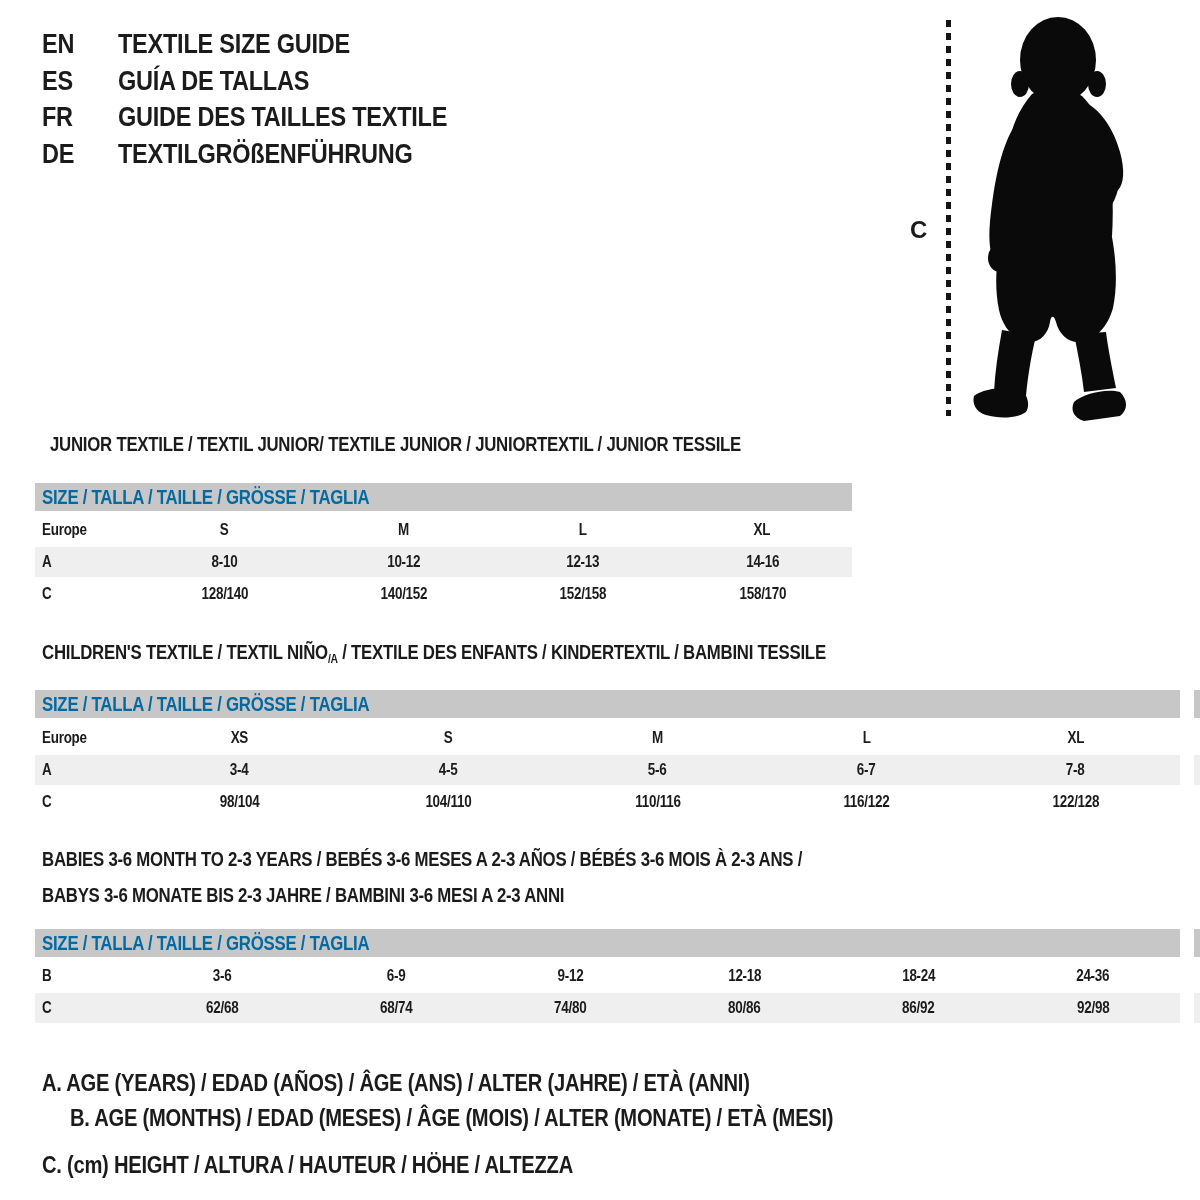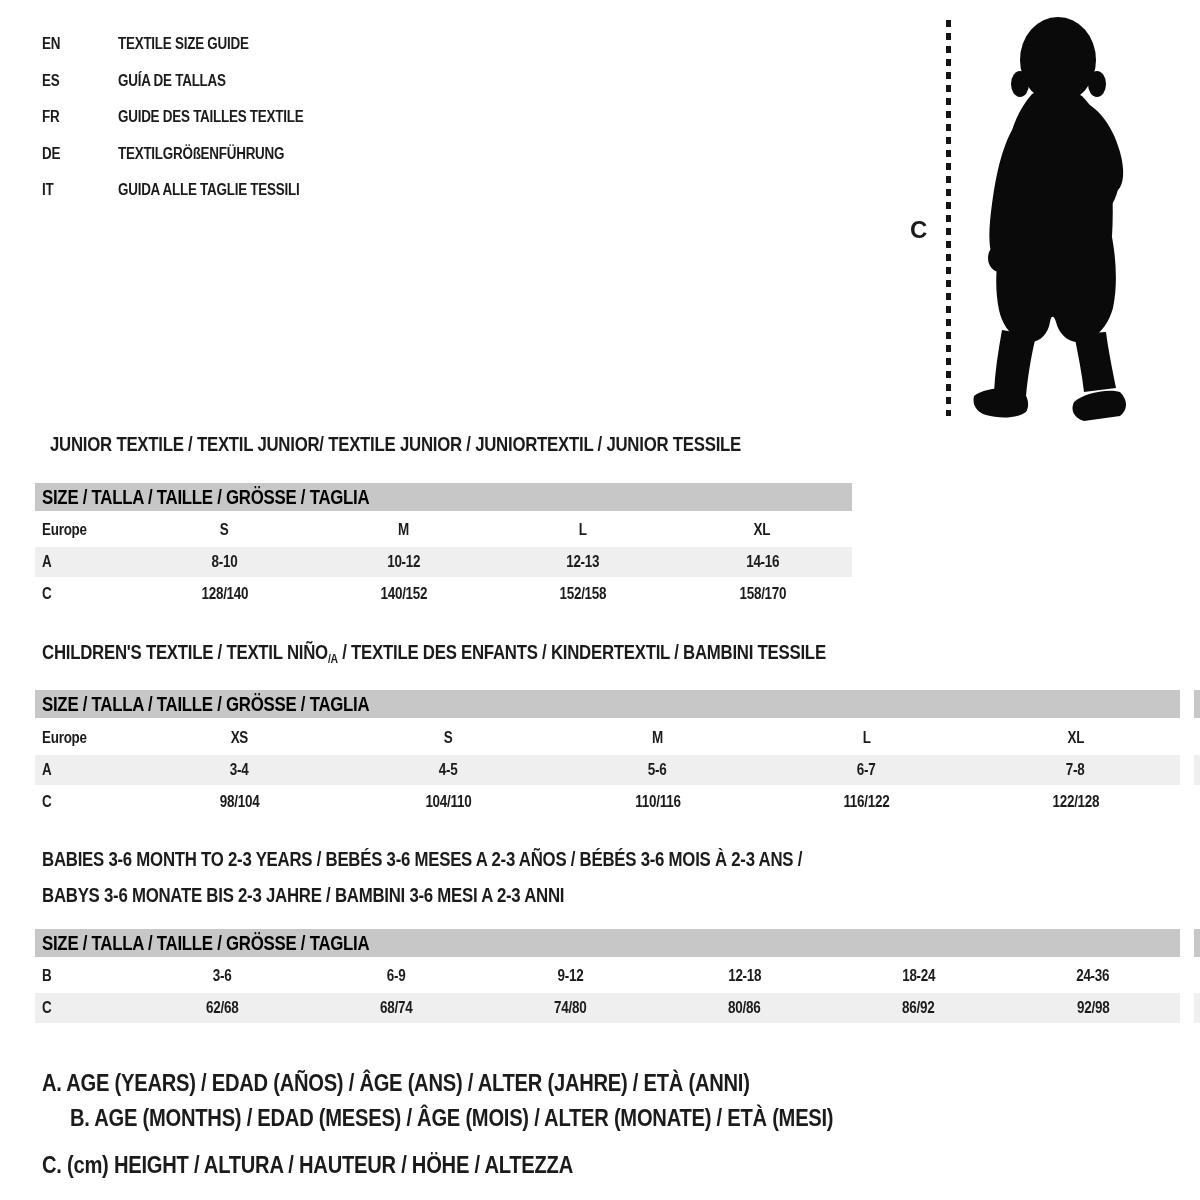--- a/index.html
+++ b/index.html
@@ -7,33 +7,33 @@
     position:relative;width:1200px;height:1200px;background:#ffffff;
     font-family:"Liberation Sans",sans-serif;color:#1b1b1b;overflow:hidden;
   }
   
   .cond{display:inline-block;font-weight:700;white-space:nowrap;letter-spacing:-0.3px;}
   .oL{transform:scaleX(0.84);transform-origin:0 50%;}
   .oC{transform:scaleX(0.84);transform-origin:50% 50%;}
 
   
   .lang-block{position:absolute;left:42px;top:26px;}
-  .lang-row{display:flex;align-items:center;height:36.5px;font-size:16px;}
+  .lang-row{display:flex;align-items:center;height:36.5px;font-size:28px;}
   .lang-code{width:76px;font-weight:700;}
 
   
   .fig-dash{position:absolute;left:946px;top:20px;width:5px;height:396px;
     background:repeating-linear-gradient(to bottom,#141414 0 7px,transparent 7px 13px);}
   .fig-c{position:absolute;left:910px;top:216px;font-size:24px;font-weight:700;}
   .fig-svg{position:absolute;left:970px;top:12px;}
 
   
   .sec-title{position:absolute;font-size:20px;line-height:22px;}
   .size-bar{position:absolute;height:28px;background:#c7c7c7;display:flex;align-items:center;
-    padding-left:7px;box-sizing:border-box;font-size:20px;color:#000000;}
+    padding-left:7px;box-sizing:border-box;font-size:20px;color:#0369a1;}
   .tbl{position:absolute;}
   .trow{display:grid;height:30px;margin-bottom:2px;align-items:center;font-size:16px;}
   .trow.alt{background:#efefef;}
   .cell{text-align:center;}
   .cell.lab{text-align:left;padding-left:7px;}
   .subA{font-size:0.62em;vertical-align:-0.30em;}
 
   
   .sliver{position:absolute;left:1194px;width:6px;}
   .sliver.bar{background:#c7c7c7;height:28px;}
@@ -56,24 +56,20 @@
       <span class="lang-code"><span class="cond oL">ES</span></span>
       <span class="cond oL">GUÍA DE TALLAS</span>
     </div>
     <div class="lang-row">
       <span class="lang-code"><span class="cond oL">FR</span></span>
       <span class="cond oL">GUIDE DES TAILLES TEXTILE</span>
     </div>
     <div class="lang-row">
       <span class="lang-code"><span class="cond oL">DE</span></span>
       <span class="cond oL">TEXTILGRÖßENFÜHRUNG</span>
-    </div>
-    <div class="lang-row">
-      <span class="lang-code"><span class="cond oL">IT</span></span>
-      <span class="cond oL">GUIDA ALLE TAGLIE TESSILI</span>
     </div>
   </div>
 
   <div class="fig-dash"></div>
   <div class="fig-c">C</div>
 
   <svg class="fig-svg" width="175" height="412" viewBox="0 0 175 412" aria-hidden="true">
     <g fill="#0a0a0a">
       <ellipse cx="88" cy="48" rx="38" ry="43"></ellipse>
       <ellipse cx="50" cy="72" rx="9" ry="13"></ellipse>

